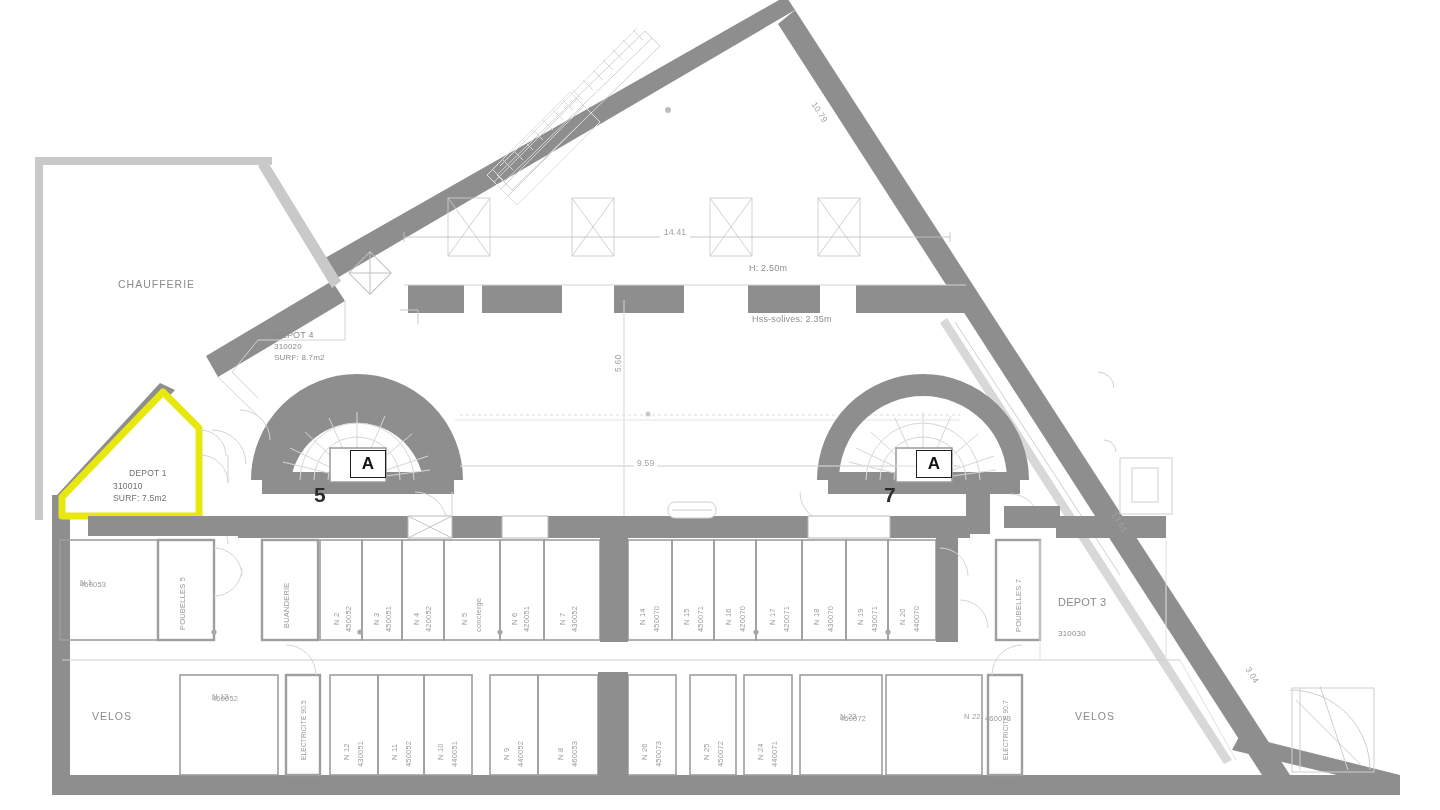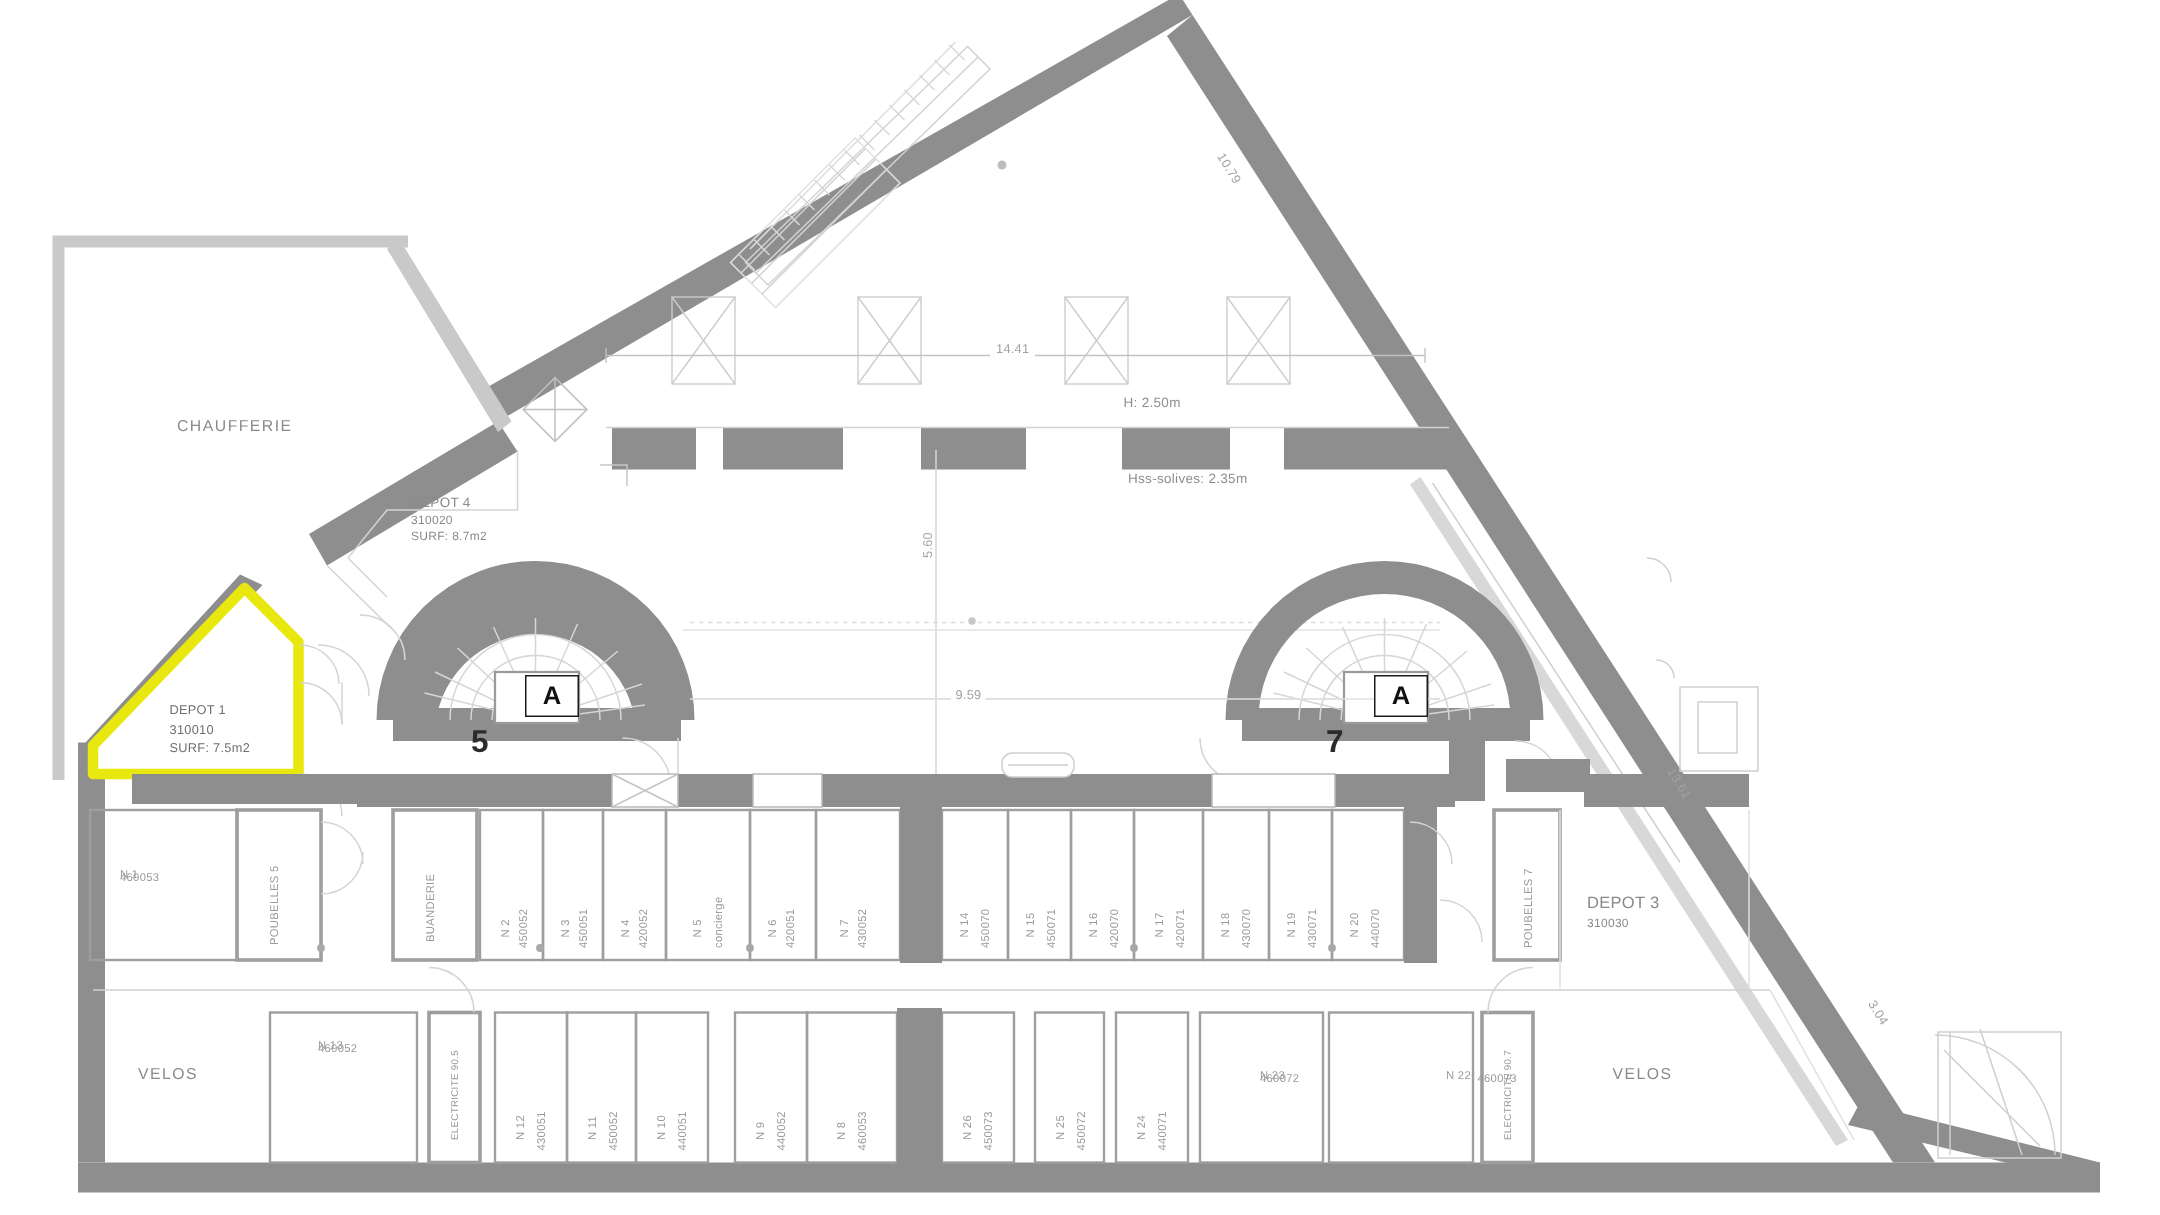--- a/index.html
+++ b/index.html
@@ -287,34 +287,34 @@
       <path d="M 1180,660 L 1236,760"></path>
     </g>
 
   </svg>
 
   <div class="lbl big" style="left:118px;top:278px;">CHAUFFERIE</div>
   <div class="lbl big" style="left:92px;top:710px;">VELOS</div>
   <div class="lbl big" style="left:1075px;top:710px;">VELOS</div>
 
   <div style="position:absolute;left:113px;top:468px;">
-    <div class="lbl depot-hl" style="position:relative;">DEPOT 1</div>
+    <div class="lbl depot-hl" style="position:relative;text-align:right;">DEPOT 1</div>
     <div class="lbl depot-hl" style="position:relative;top:2px;">310010</div>
     <div class="lbl depot-hl" style="position:relative;top:4px;">SURF: 7.5m2</div>
   </div>
 
   <div style="position:absolute;left:274px;top:330px;">
     <div class="lbl room" style="position:relative;font-size:9px;">DEPOT 4</div>
     <div class="lbl room" style="position:relative;top:1px;font-size:8px;">310020</div>
     <div class="lbl room" style="position:relative;top:2px;font-size:8px;">SURF: 8.7m2</div>
   </div>
 
   <div style="position:absolute;left:1058px;top:596px;">
     <div class="lbl room" style="position:relative;font-size:11px;">DEPOT 3</div>
-    <div class="lbl room" style="position:relative;top:1px;font-size:8px;">310030</div>
+    <div class="lbl room" style="position:relative;top:19px;font-size:8px;">310030</div>
   </div>
 
   <div class="abox" style="left:350px;top:450px;width:34px;height:26px;">A</div>
   <div class="lbl entrance" style="left:314px;top:482px;">5</div>
 
   <div class="abox" style="left:916px;top:450px;width:34px;height:26px;">A</div>
   <div class="lbl entrance" style="left:884px;top:482px;">7</div>
 
   <div class="lbl note" style="left:749px;top:263px;">H: 2.50m</div>
   <div class="lbl note" style="left:752px;top:314px;">Hss-solives: 2.35m</div>

